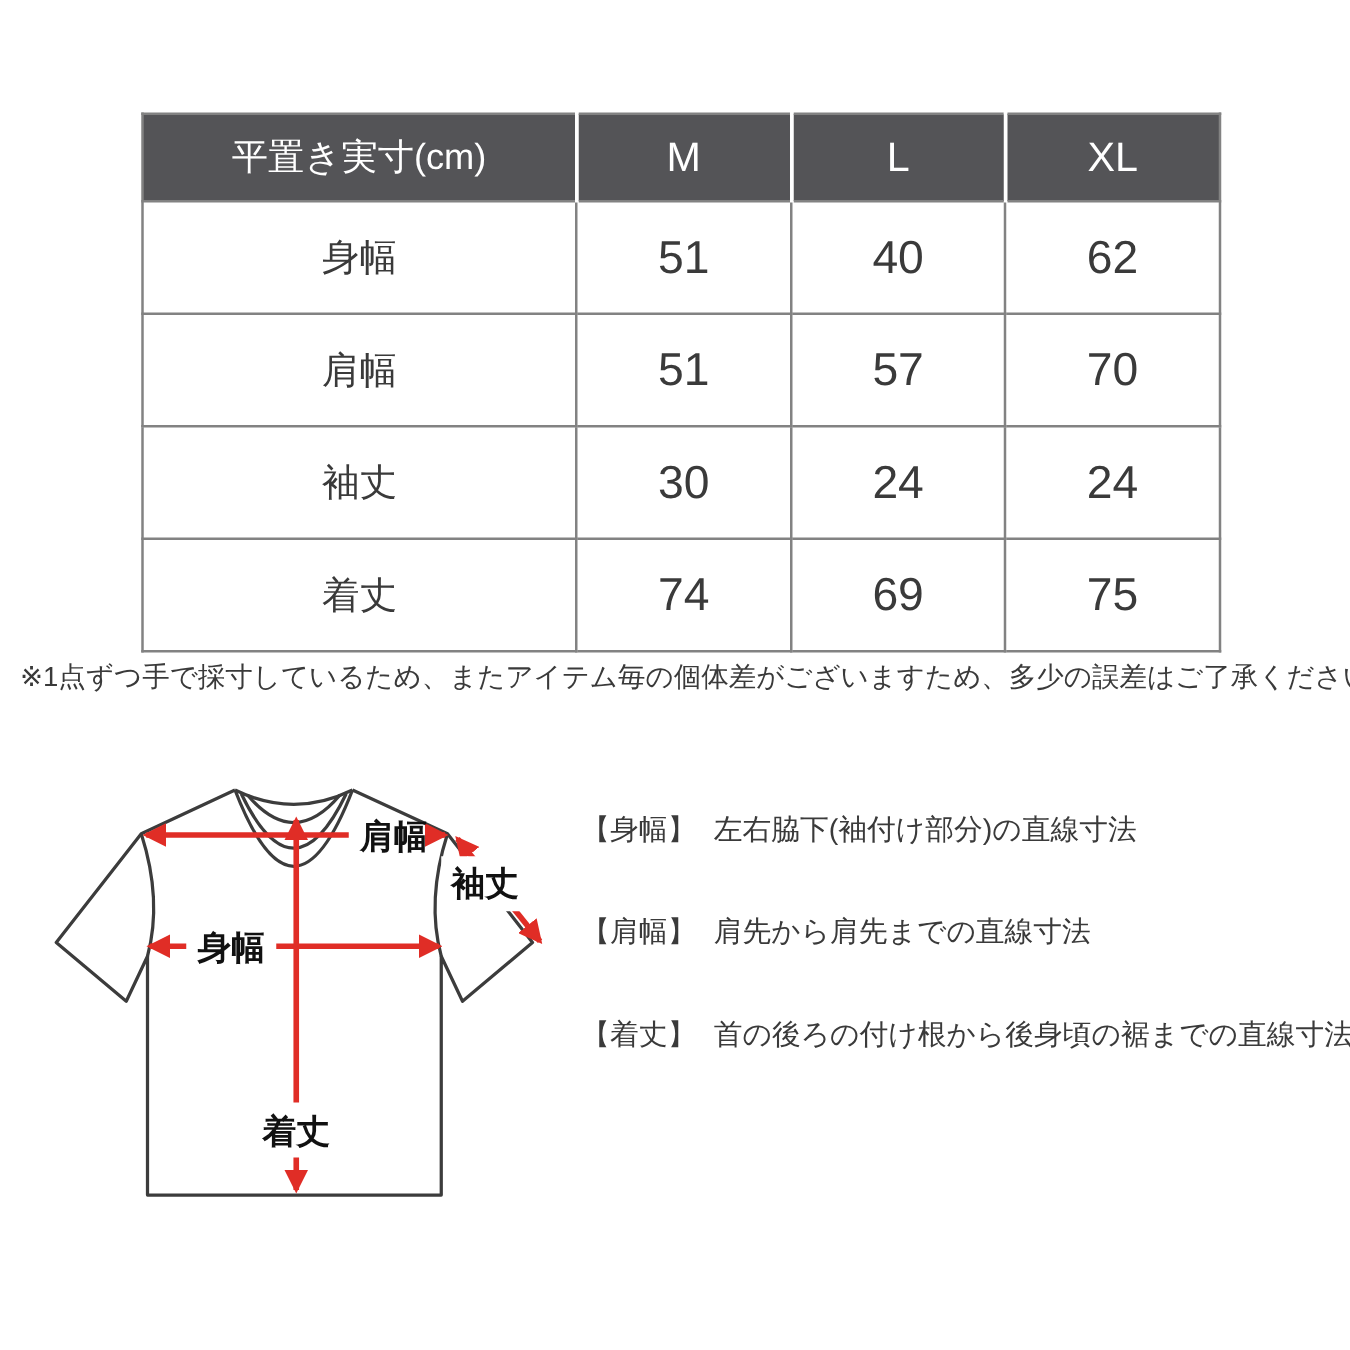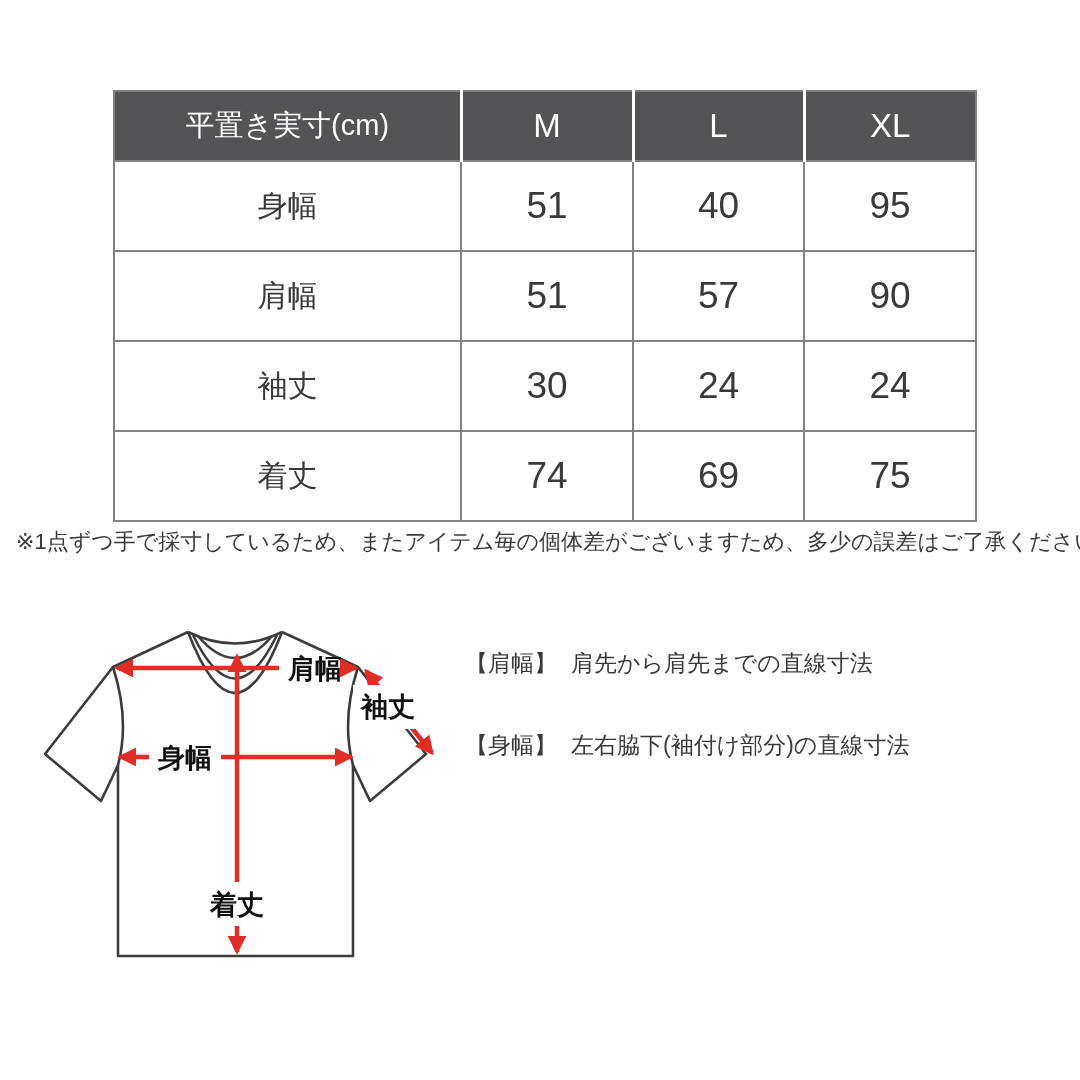--- a/index.html
+++ b/index.html
@@ -87,27 +87,27 @@
         <th class="head-size">M</th>
         <th class="head-size">L</th>
         <th class="head-size">XL</th>
       </tr>
     </thead>
     <tbody>
       <tr>
         <td class="row-label">身幅</td>
         <td class="val">51</td>
         <td class="val">40</td>
-        <td class="val">95</td>
+        <td class="val">62</td>
       </tr>
       <tr>
         <td class="row-label">肩幅</td>
         <td class="val">51</td>
         <td class="val">57</td>
-        <td class="val">90</td>
+        <td class="val">70</td>
       </tr>
       <tr>
         <td class="row-label">袖丈</td>
         <td class="val">30</td>
         <td class="val">24</td>
         <td class="val">24</td>
       </tr>
       <tr>
         <td class="row-label">着丈</td>
         <td class="val">74</td>
@@ -157,20 +157,23 @@
     </g>
 
     <text x="280" y="73">肩幅</text>
     <text x="353" y="111">袖丈</text>
     <text x="150" y="162">身幅</text>
     <text x="202" y="309">着丈</text>
   </svg>
 
   <div class="definitions">
     <div class="def-row">
+      <span class="term">【身幅】</span><span class="desc">左右脇下(袖付け部分)の直線寸法</span>
+    </div>
+    <div class="def-row">
       <span class="term">【肩幅】</span><span class="desc">肩先から肩先までの直線寸法</span>
     </div>
     <div class="def-row">
-      <span class="term">【身幅】</span><span class="desc">左右脇下(袖付け部分)の直線寸法</span>
+      <span class="term">【着丈】</span><span class="desc">首の後ろの付け根から後身頃の裾までの直線寸法</span>
     </div>
   </div>
 
 </div>
 
 </body></html>

